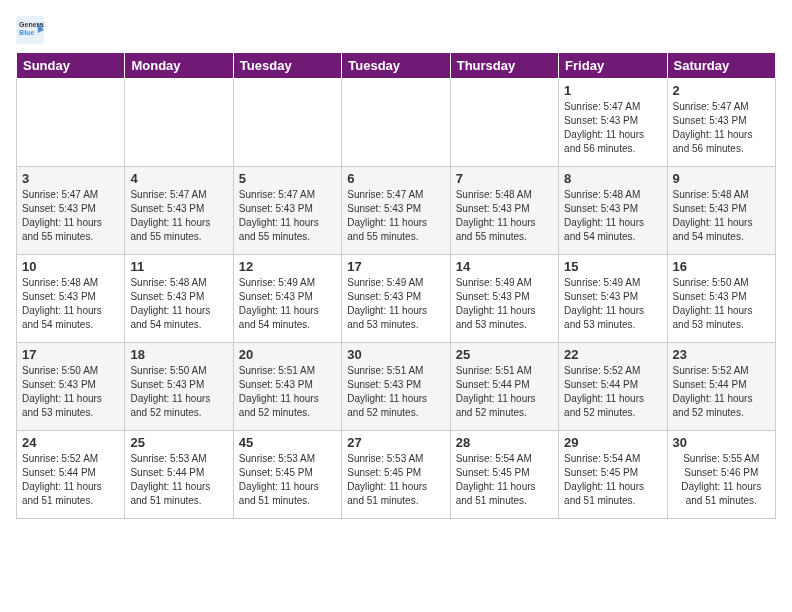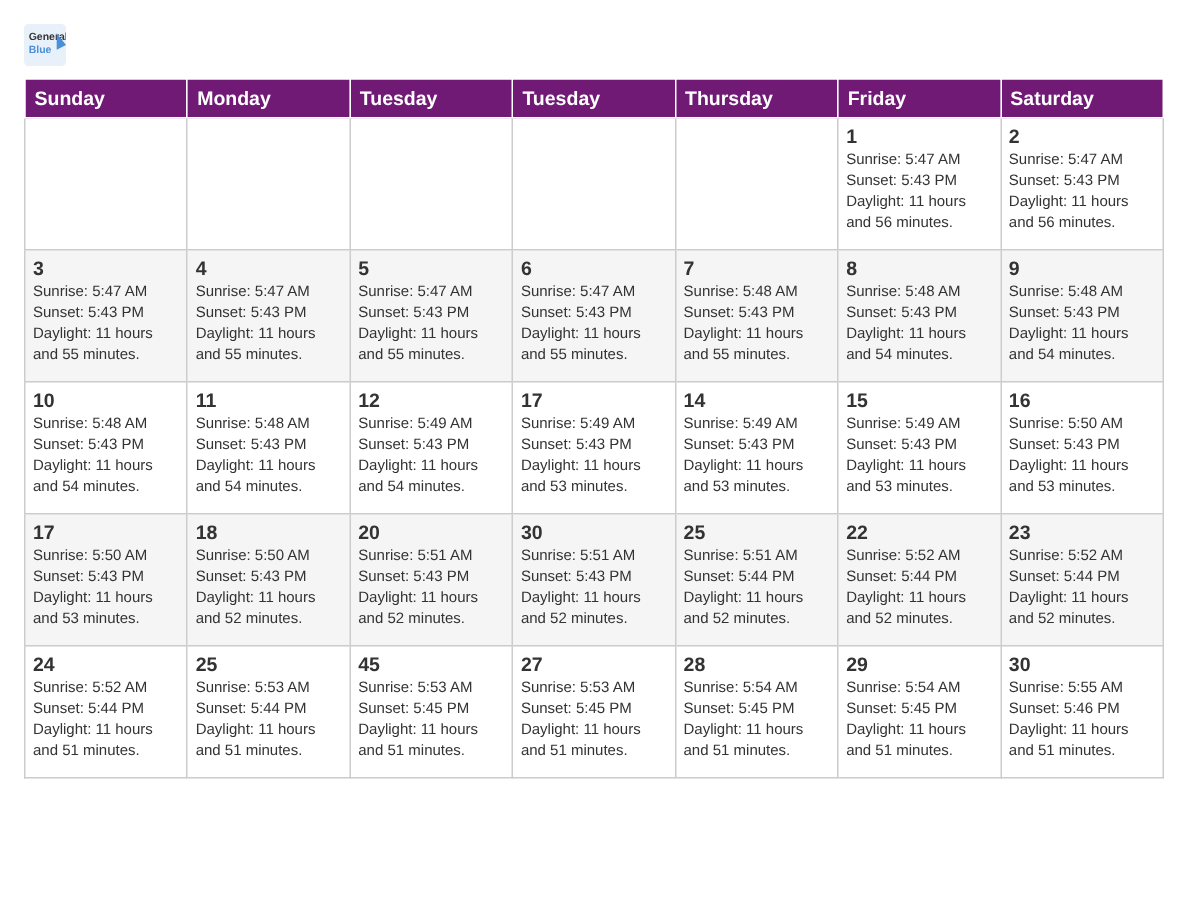--- a/index.html
+++ b/index.html
@@ -324,20 +324,20 @@
         </td>
         <td>
           <span class="day-num">29</span>
           <div class="day-info" style="white-space: pre-line;">Sunrise: 5:54 AM
 Sunset: 5:45 PM
 Daylight: 11 hours
 and 51 minutes.</div>
         </td>
         <td>
           <span class="day-num">30</span>
-          <div class="day-info" style="white-space: pre-line;">Sunrise: 5:55 AM
+          <div class="day-info" style="white-space: pre-line; text-align: center;">Sunrise: 5:55 AM
 Sunset: 5:46 PM
 Daylight: 11 hours
 and 51 minutes.</div>
         </td>
       </tr>
     </tbody>
 </table>
 
 </body></html>

